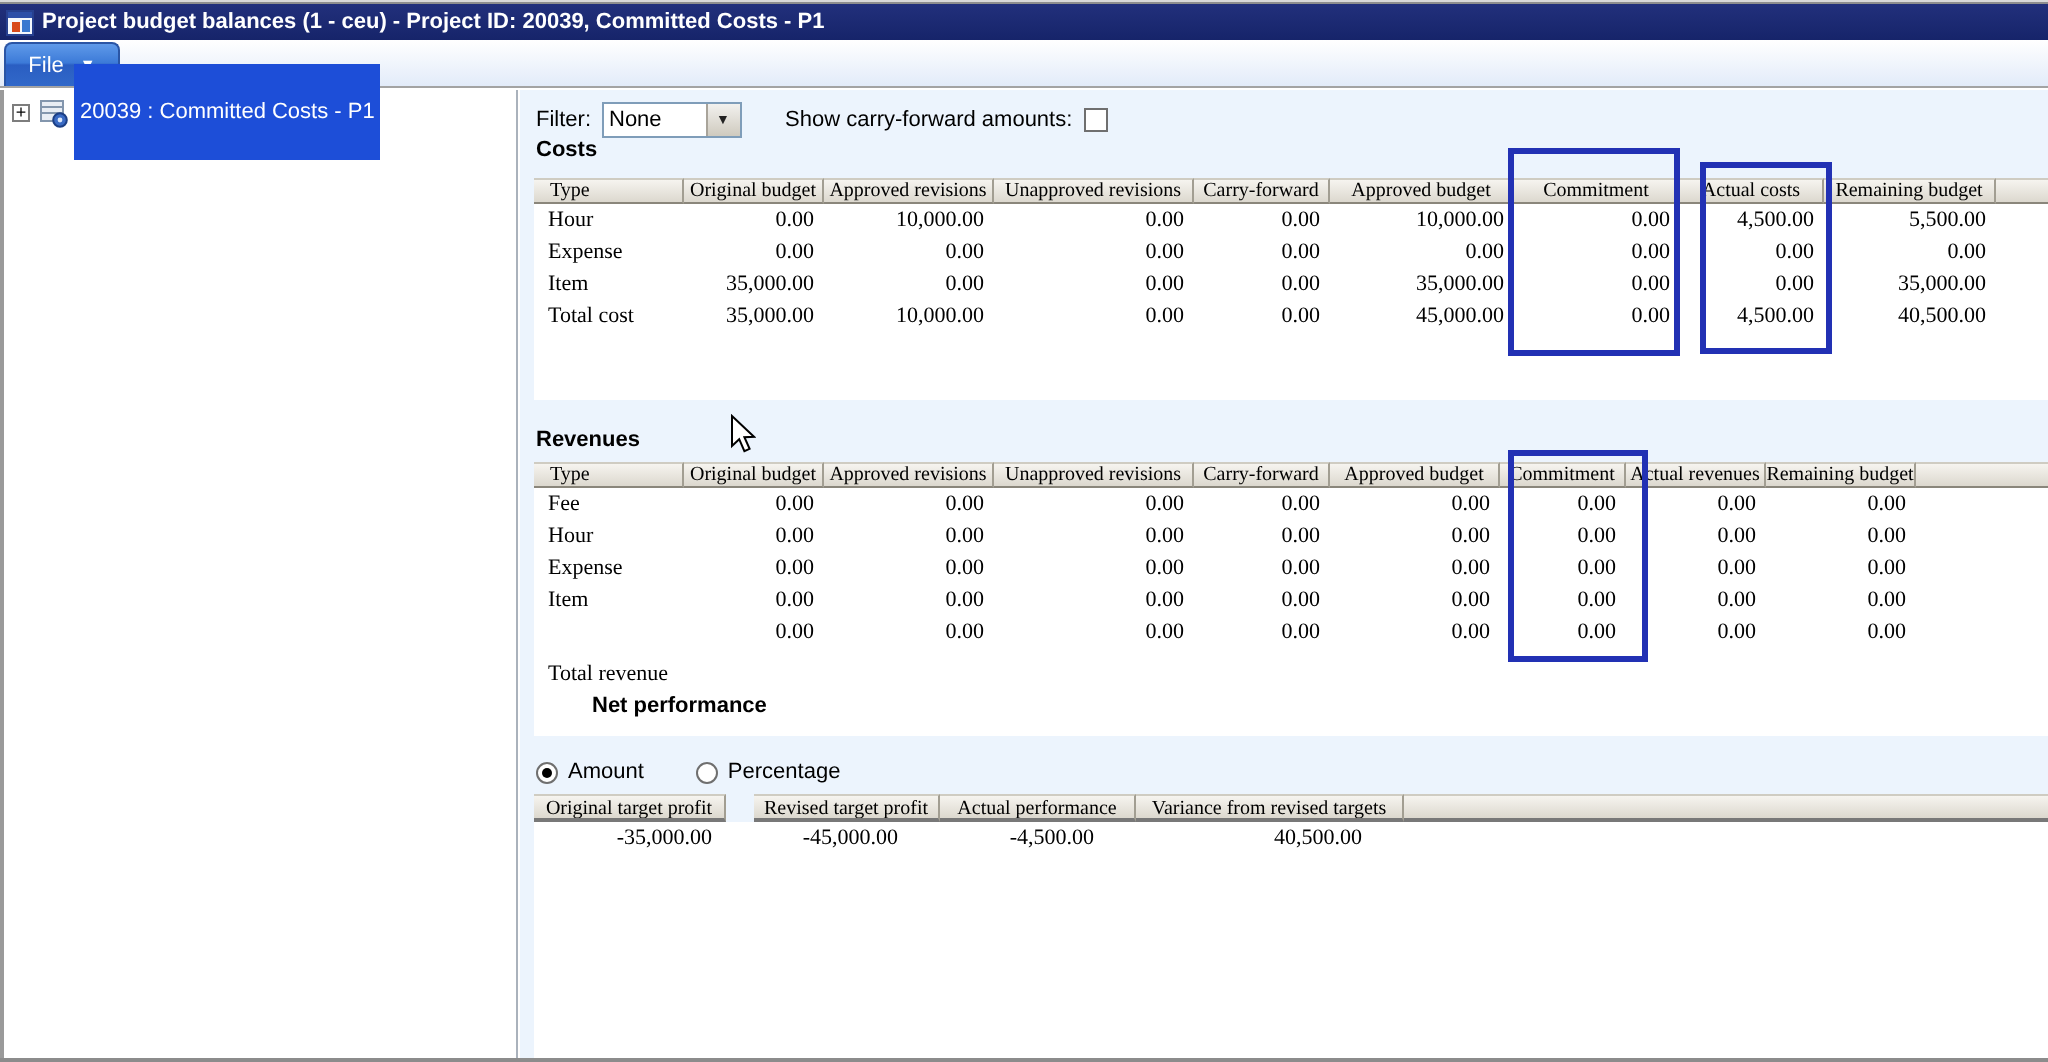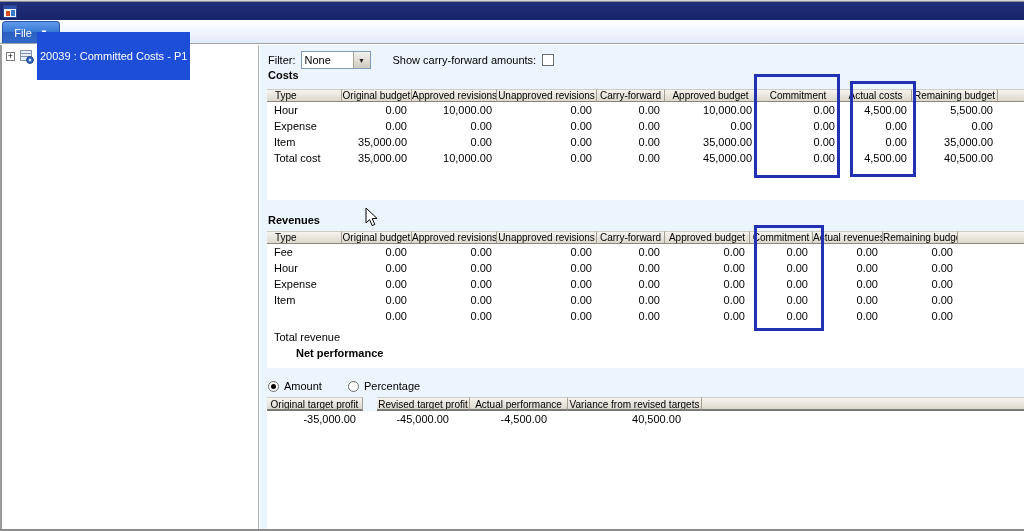--- a/index.html
+++ b/index.html
@@ -57,21 +57,21 @@
     border-left:1px solid #a9a49a;display:flex;align-items:center;justify-content:center;
     font-size:7px;color:#222;
   }
   .cf-label{margin-left:22px;margin-right:6px;}
   .checkbox{width:12px;height:12px;border:1px solid #6f6f6f;background:#fff;box-sizing:border-box;}
   .section-title{position:absolute;font-weight:bold;white-space:nowrap;}
   #costs-title{left:8px;top:24px;}
   #revenues-title{left:8px;top:169px;}
   #netperf-title{left:8px;top:302px;margin-left:28px;}
   
-  .grid{position:absolute;left:7px;right:0;}
+  .grid{position:absolute;left:7px;right:0;font-family:Liberation Serif, serif;}
   #costs-grid{top:44px;}
   #revenues-grid{top:186px;}
   #netperf-grid{top:352px;}
   .grid-header{display:flex;height:13px;}
   .hcell{
     box-sizing:border-box;height:13px;line-height:12px;font-size:10px;
     background:linear-gradient(#f6f4ef,#dcd8ce);
     border-top:1px solid #cfccc2;border-bottom:1px solid #8a867b;border-right:1px solid #a29e92;
     text-align:center;overflow:hidden;white-space:nowrap;
   }
@@ -111,20 +111,21 @@
 
 <div class="titlebar">
   <span class="app-icon">
     <svg width="14" height="13" viewBox="0 0 14 13">
       <rect x="0.5" y="0.5" width="13" height="12" fill="#f4f7fc" stroke="#27408f"></rect>
       <rect x="1" y="1" width="12" height="3" fill="#2d4fa8"></rect>
       <rect x="3" y="6" width="4" height="5" fill="#d84a1b"></rect>
       <rect x="8" y="5" width="4" height="6" fill="#3a79d0"></rect>
     </svg>
   </span>
+  <span class="title">Project budget balances (1 - ceu) - Project ID: 20039, Committed Costs - P1</span>
 </div>
 
 <div class="menubar">
   <div class="file-btn">
     <span>File</span>
     <span class="caret">▼</span>
   </div>
 </div>
 
 <div class="main">

